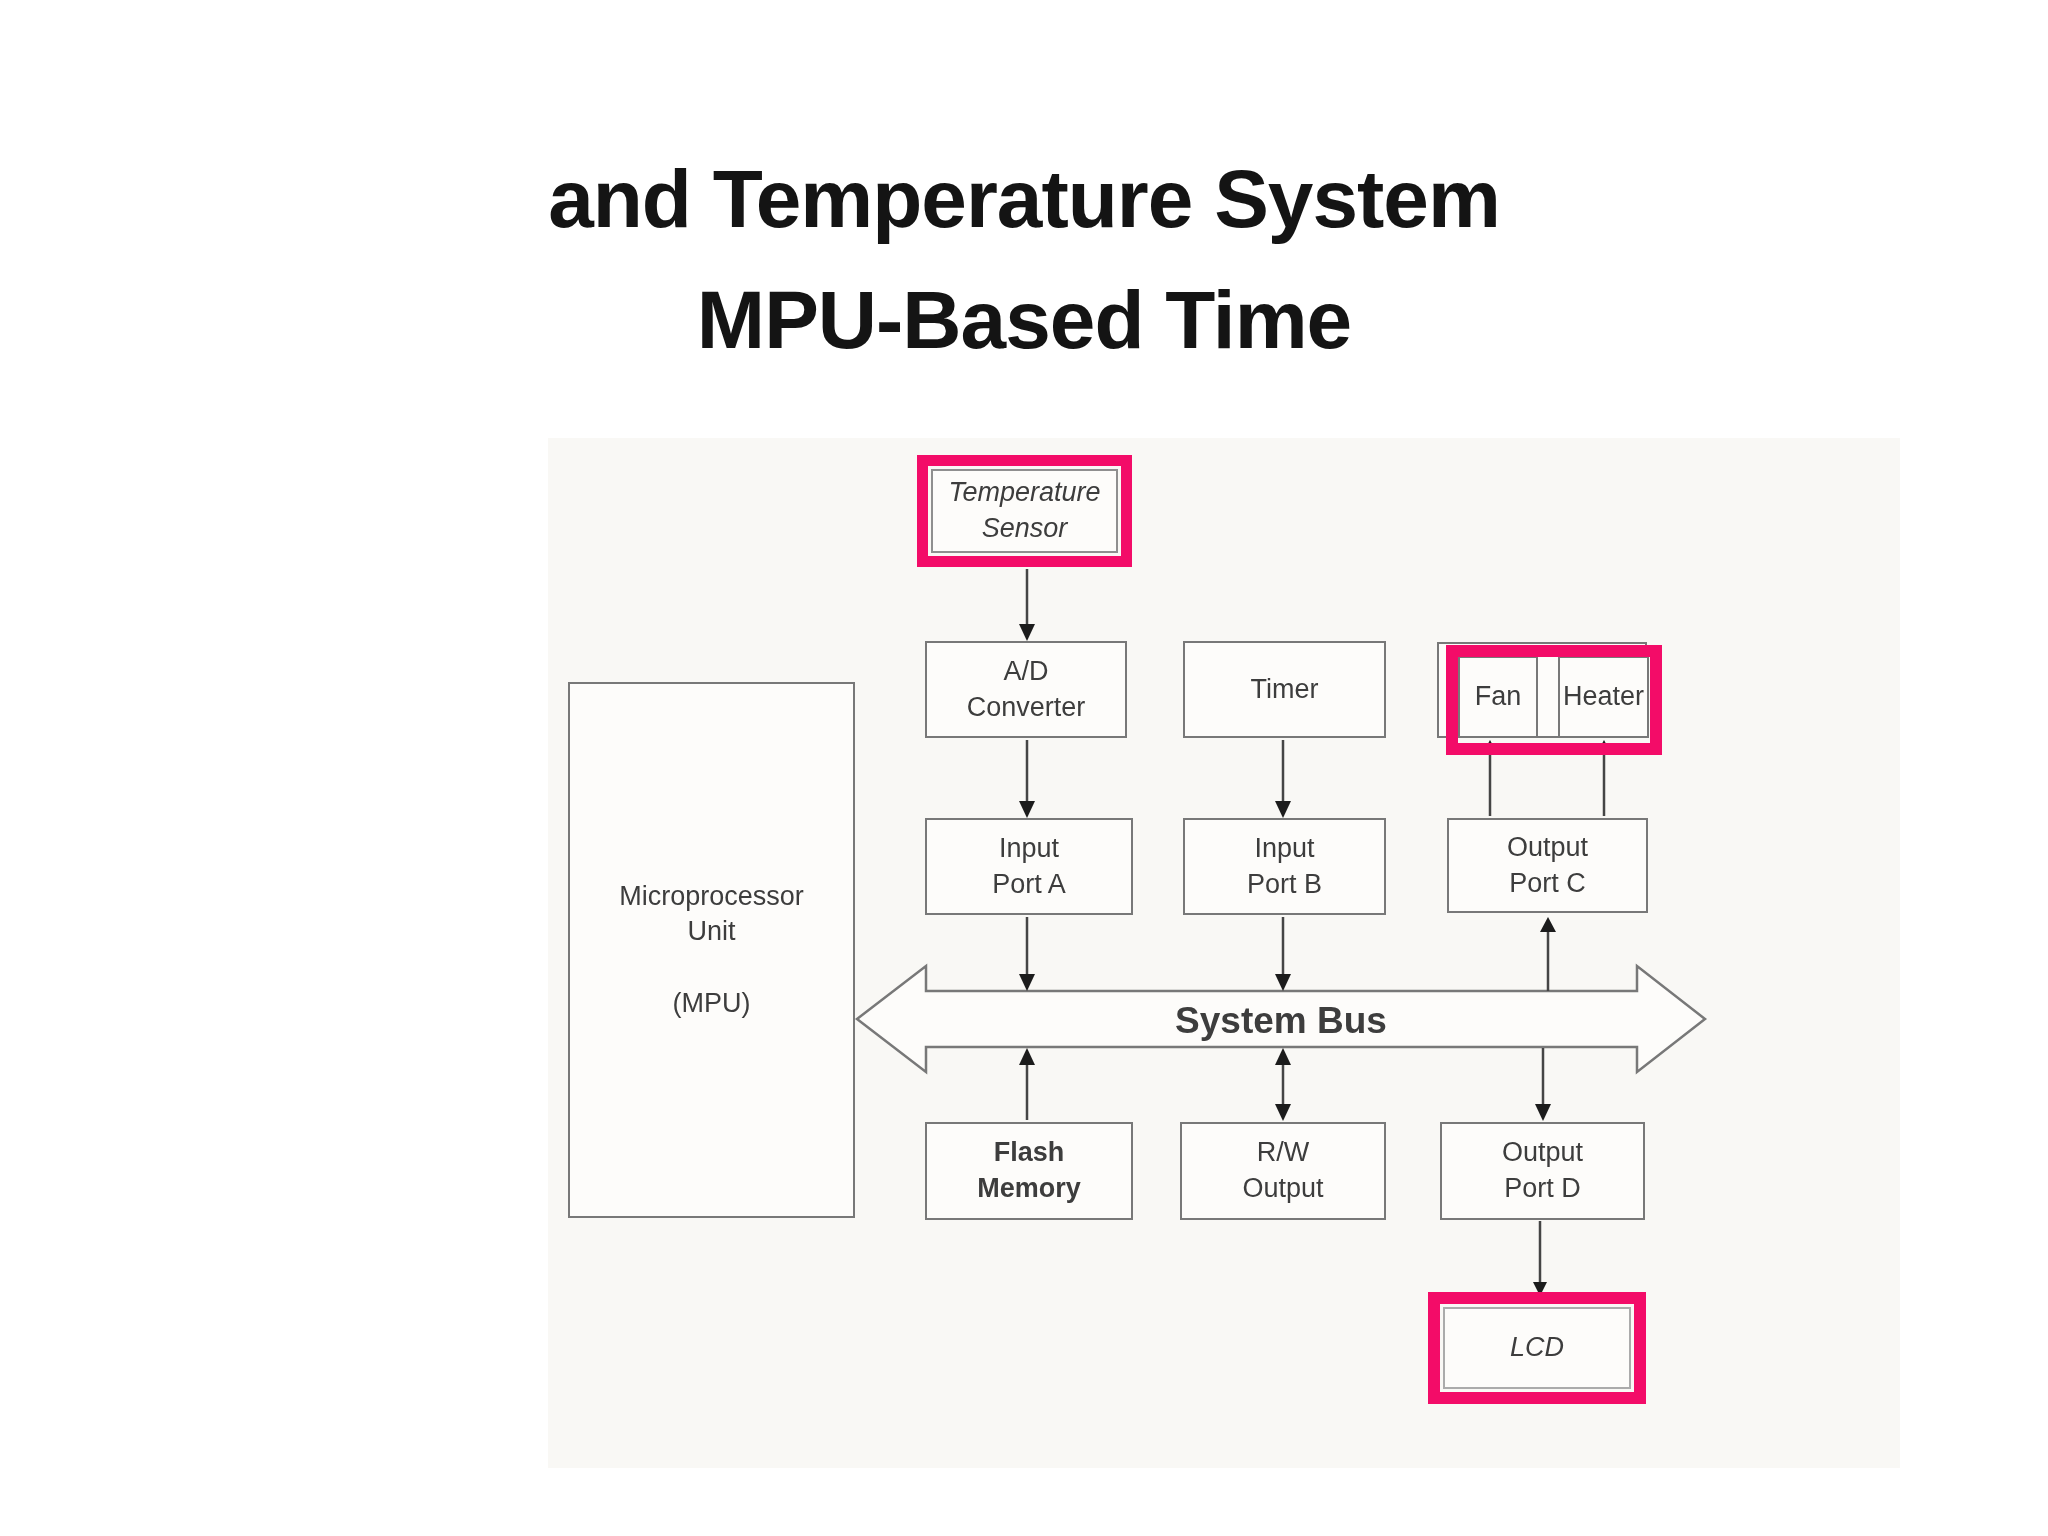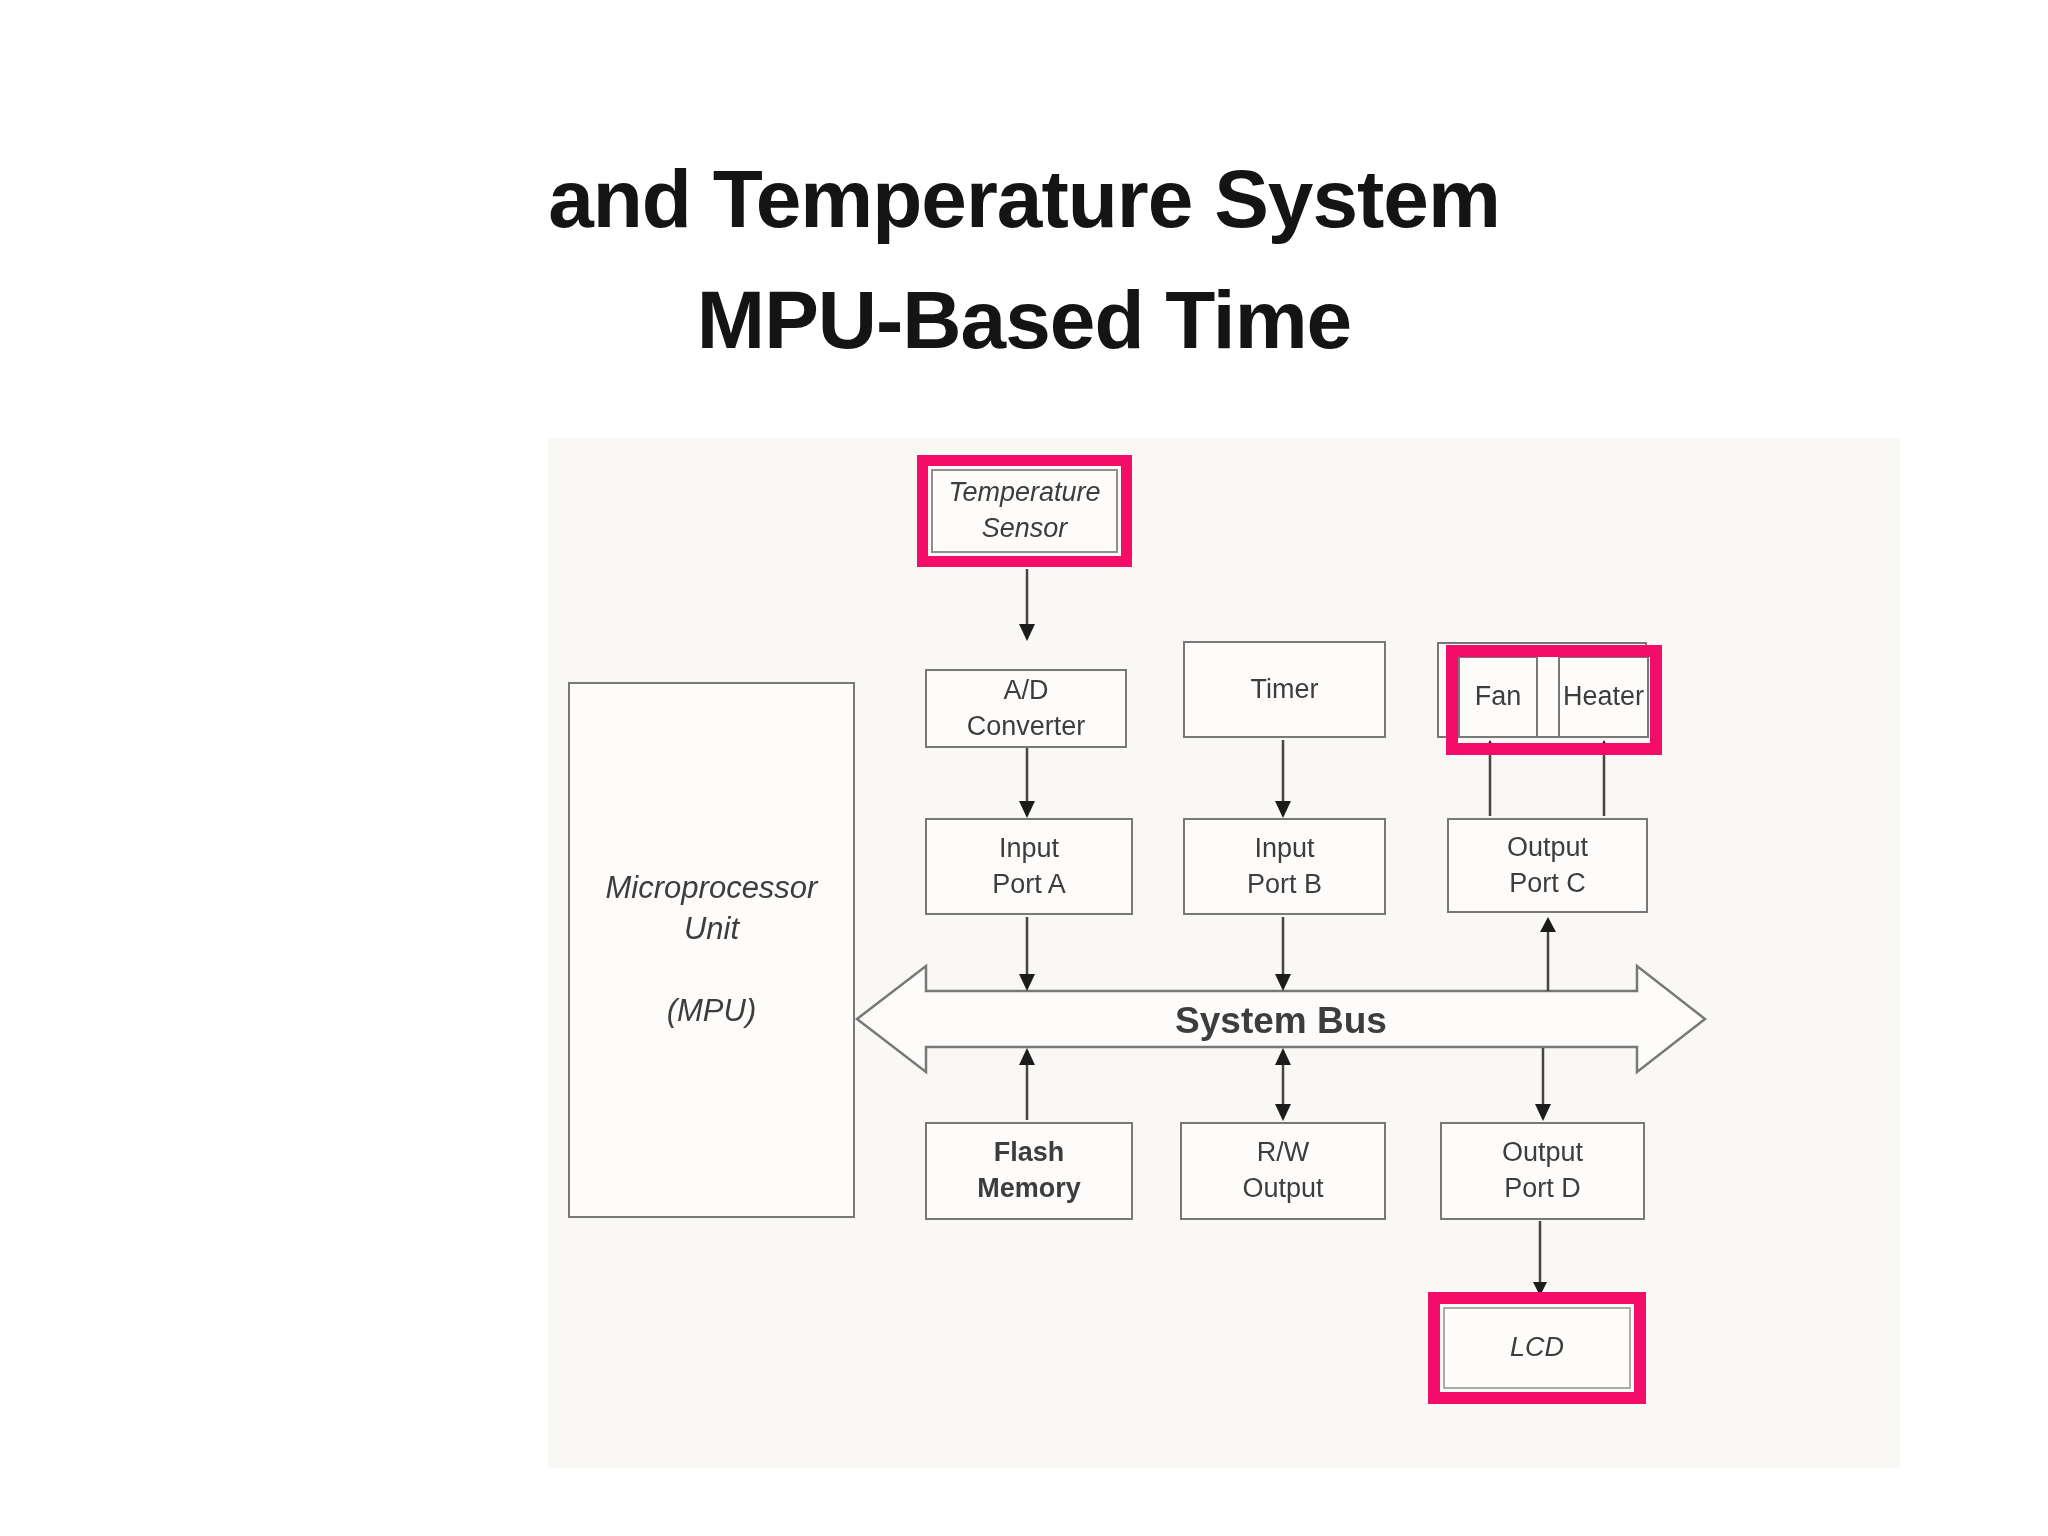--- a/index.html
+++ b/index.html
@@ -51,21 +51,21 @@
   }
   .highlight-inner{
     position:absolute;inset:3px;box-sizing:border-box;
     border:2px solid #8f8f8f;background:var(--c-box_fill);
     display:flex;align-items:center;justify-content:center;
     text-align:center;color:var(--c-text);font-size:27px;line-height:1.32;
     white-space:pre-line;
     font-style:italic;
   }
   .highlight-inner.faint{border-color:#ababab;}
-  .mpu{font-size:31px;font-style:italic;}
+  .mpu{font-size:27px;}
 </style>
 </head>
 <body>
 
 <div class="slide">
 
   <div class="title">
     <div>and Temperature System</div>
     <div>MPU-Based Time</div>
   </div>
@@ -114,21 +114,21 @@
 
     <line class="conn" x1="1540" y1="1221" x2="1540" y2="1283"></line>
     <polygon class="arrowhead" points="1533,1282 1547,1282 1540,1296"></polygon>
   </svg>
 
   <div class="box mpu" style="left:568px;top:682px;width:287px;height:536px;">Microprocessor
 Unit
 
 (MPU)</div>
 
-  <div class="box" style="left:925px;top:641px;width:202px;height:79px;margin-top:28px;">A/D
+  <div class="box" style="left:925px;top:641px;width:202px;height:97px;">A/D
 Converter</div>
 
   <div class="box" style="left:1183px;top:641px;width:203px;height:97px;">Timer</div>
 
   <div class="box" style="left:1458px;top:656px;width:80px;height:82px;">Fan</div>
 
   <div class="box" style="left:1558px;top:656px;width:91px;height:82px;">Heater</div>
 
   <div class="box" style="left:925px;top:818px;width:208px;height:97px;">Input
 Port A</div>

